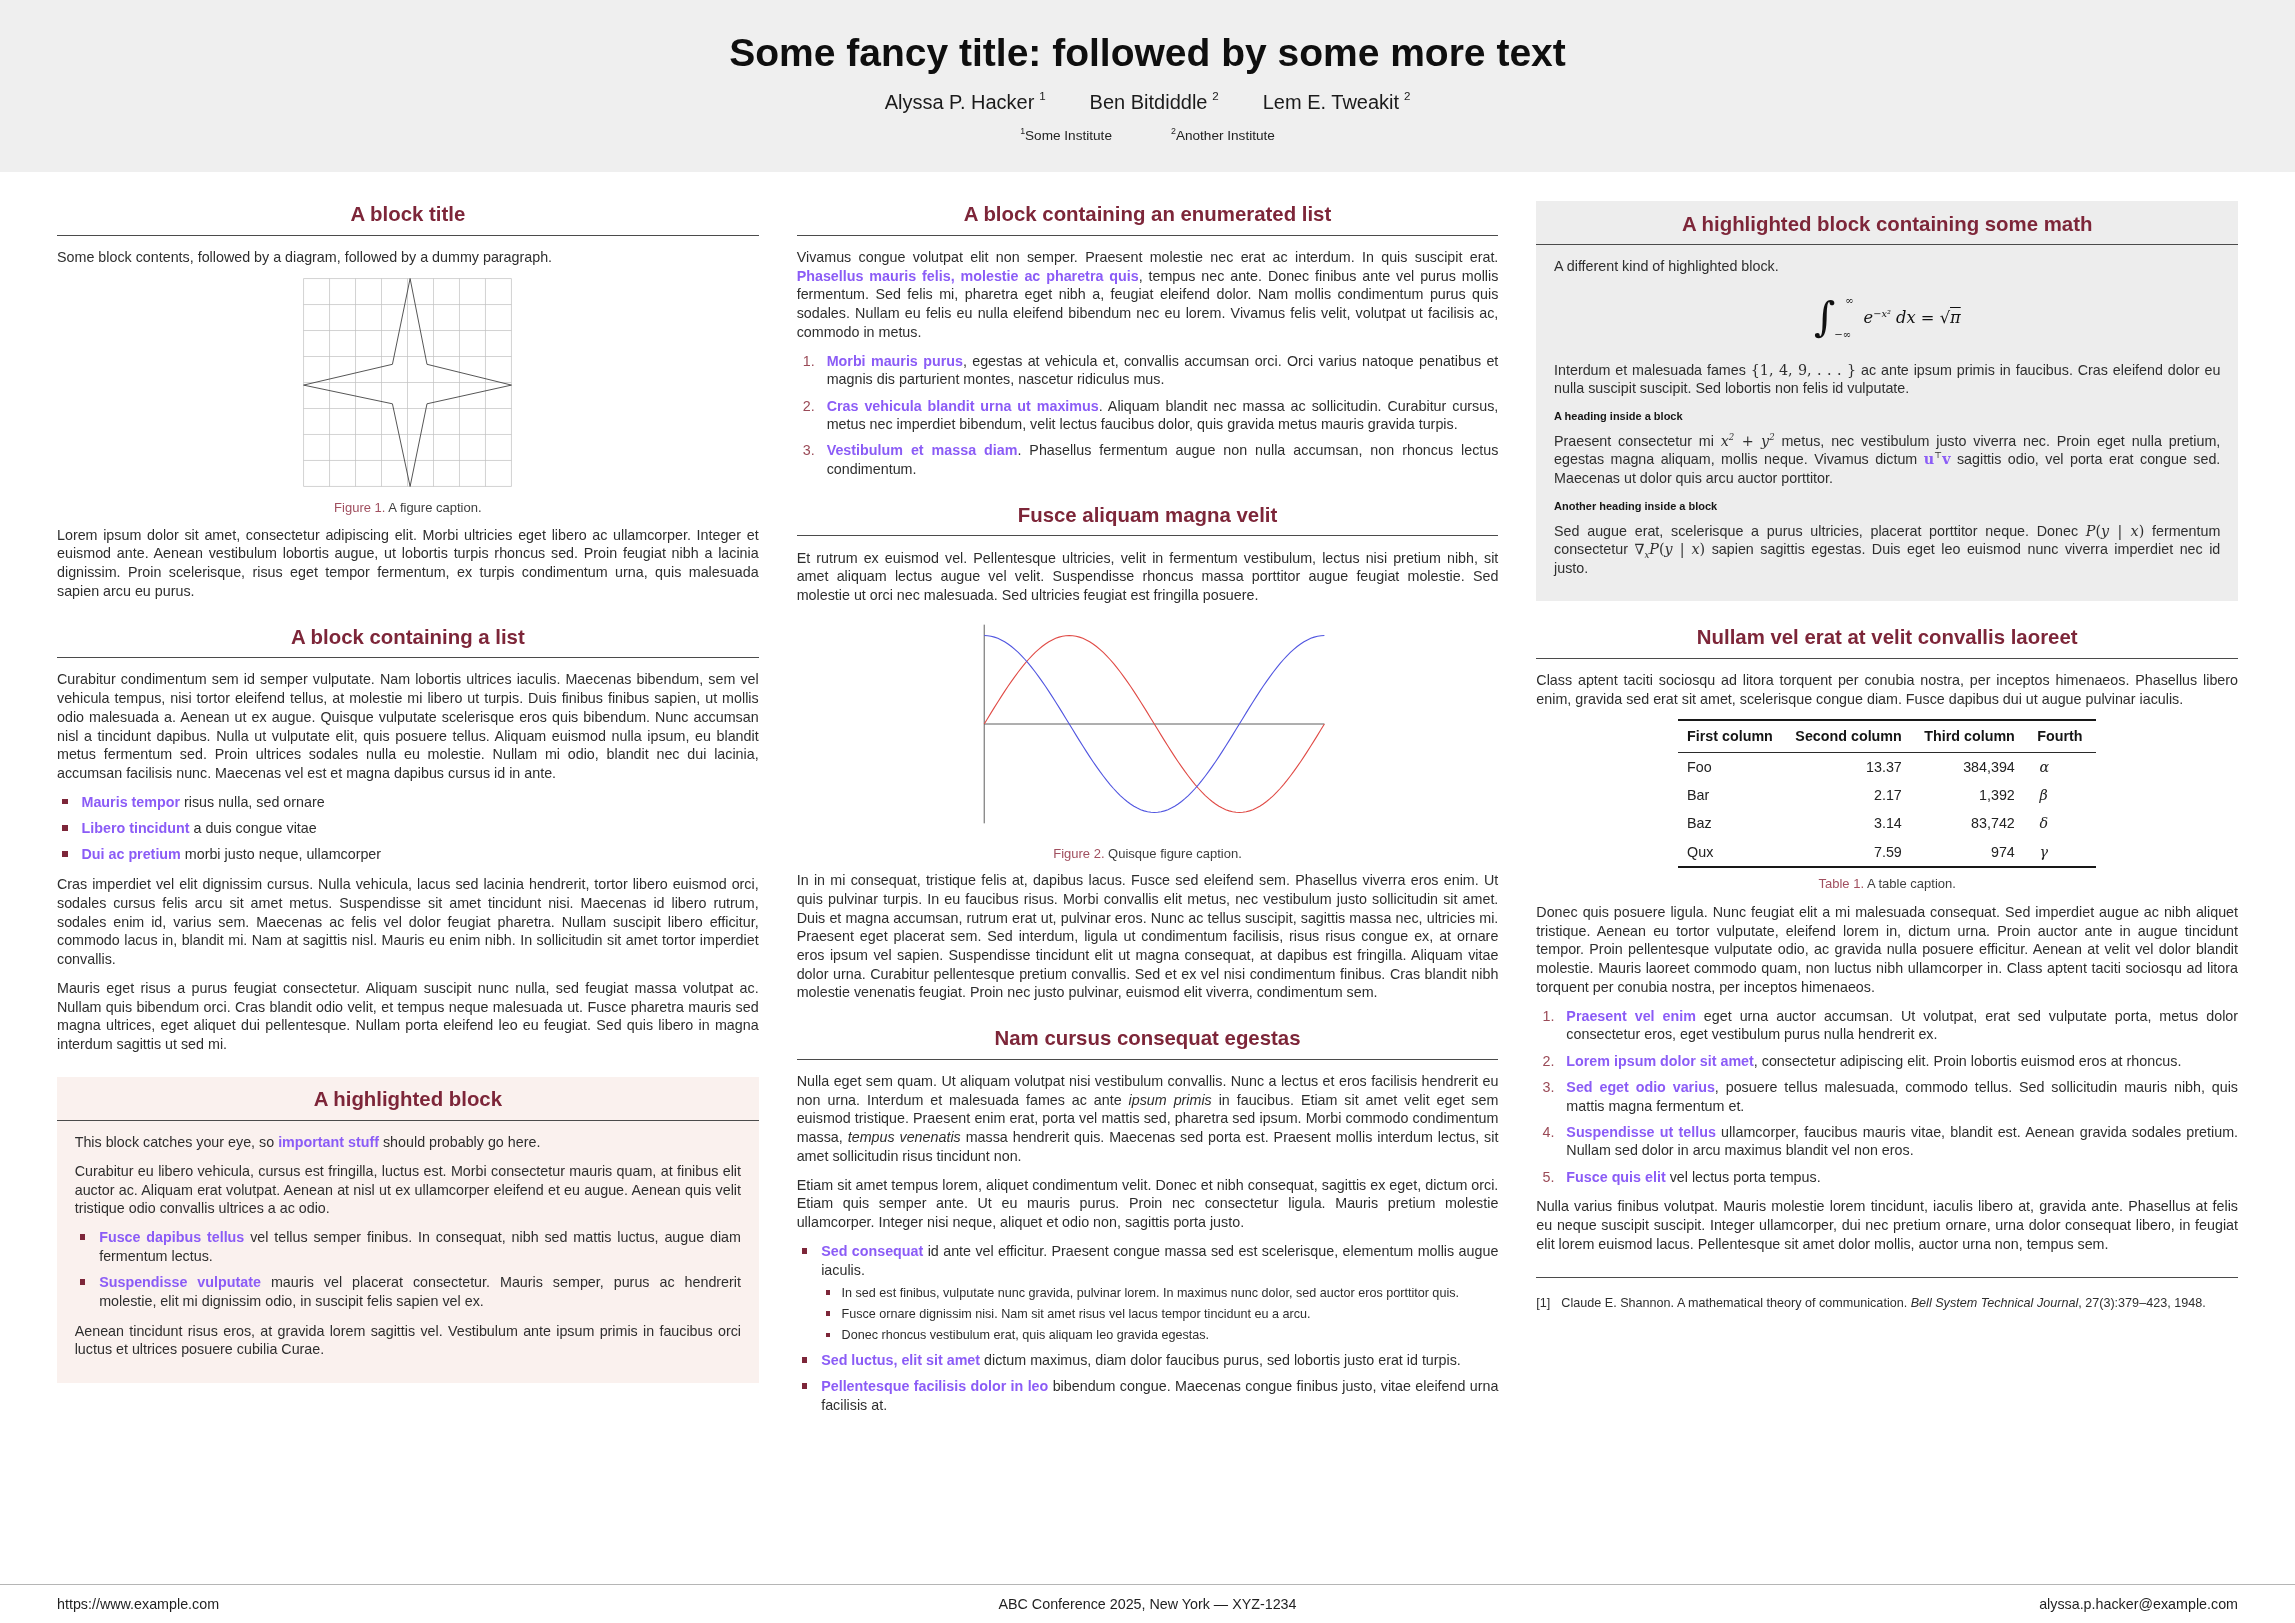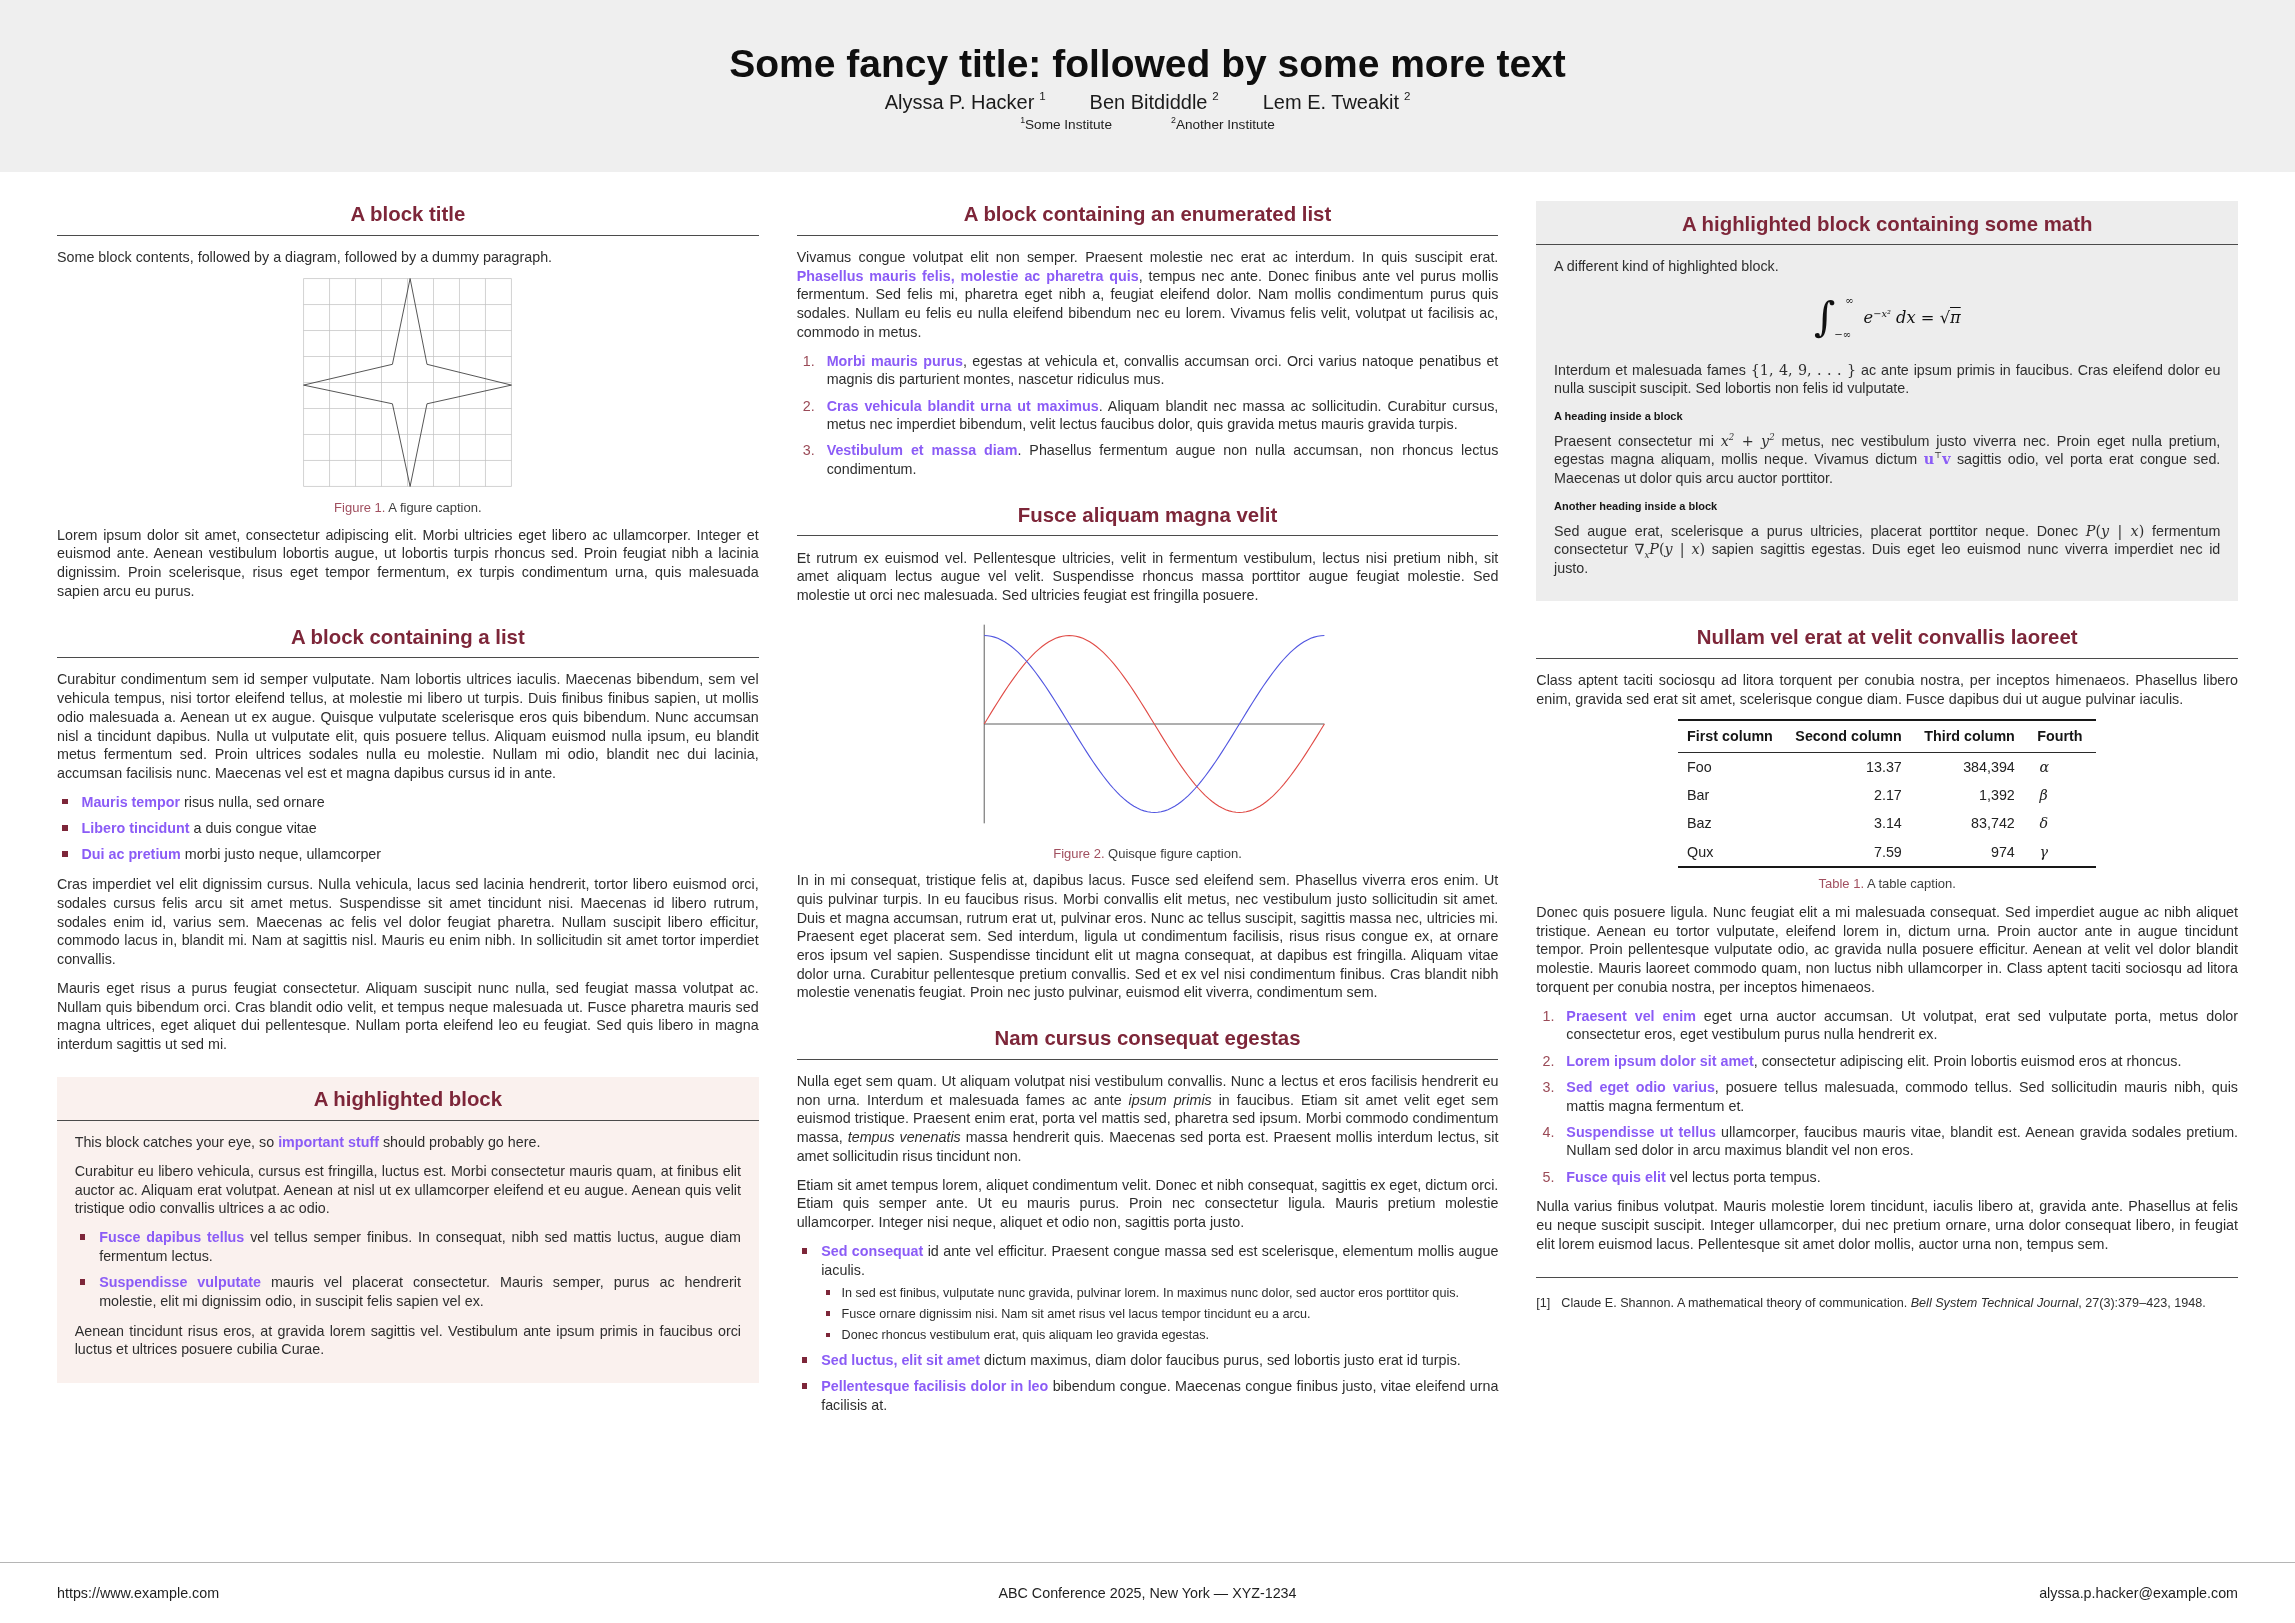--- a/index.html
+++ b/index.html
@@ -2,21 +2,21 @@
 <html style="font-size:11px"><head>
 <meta charset="utf-8">
 <style>
   *{margin:0;padding:0;box-sizing:border-box}
   html,body{width:2295px;height:1623px}
   body{
     position:relative;background:#ffffff;color:#2e2e2e;
     font-family:"Liberation Sans",sans-serif;font-size:14.3px;line-height:1.31;
   }
   
-  .hdr{height:172px;background:#efefef;display:flex;flex-direction:column;align-items:center;justify-content:center;}
+  .hdr{height:172px;background:#efefef;display:flex;flex-direction:column;align-items:center;justify-content:center;gap:11px}
   .hdr h1{font-size:39px;font-weight:700;color:#0f0f0f}
   .authors{display:flex;gap:44px;font-size:20px;color:#1b1b1b}
   .authors sup{font-size:58%;margin-left:4.8px;position:relative;top:-1.4px}
   .institutes{display:flex;gap:59px;font-size:13.6px;color:#222}
   .institutes sup{font-size:65%}
   
   .cols{display:flex;gap:38px;padding:29px 57px 0}
   .col{flex:1 1 0;min-width:0}
   .block{margin-bottom:23px}
   .btitle{font-size:20.4px;font-weight:700;color:#7d2639;text-align:center;margin-bottom:6.8px}
@@ -57,21 +57,21 @@
   .eq-lim .lo{position:relative;left:-4.1px}
   
   table.dtable{border-collapse:collapse;margin:4.1px auto 6.8px;font-size:14.3px;color:#222;border-top:2px solid #181818;border-bottom:2px solid #181818}
   .dtable th{font-weight:700;text-align:left;padding:6.1px 13.6px 6.1px 8.9px;border-bottom:1.4px solid #2a2a2a;color:#141414}
   .dtable td{padding:4.8px 13.6px 4.8px 8.9px}
   .dtable td.num{text-align:right}
   .dtable td.greek{font-family:"DejaVu Serif",serif;font-style:italic;padding-left:11px}
   
   .refs{display:flex;gap:11px;font-size:12.6px;color:#2e2e2e;margin-top:17.7px;text-align:left}
   
-  footer{position:absolute;left:0;right:0;bottom:0;height:61px;background:#fff;border-top:1.4px solid #b5b5b5;display:flex;align-items:center;justify-content:space-between;padding:0 57px;font-size:14.3px;color:#1f1f1f}
+  footer{position:absolute;left:0;right:0;bottom:0;height:39px;background:#fff;border-top:1.4px solid #b5b5b5;display:flex;align-items:center;justify-content:space-between;padding:0 57px;font-size:14.3px;color:#1f1f1f}
   .foot-center{position:absolute;left:50%;transform:translateX(-50%)}
 </style>
 </head>
 <body>
 
 <div class="poster">
 
   <header class="hdr">
     <h1>Some fancy title: followed by some more text</h1>
     <div class="authors">

